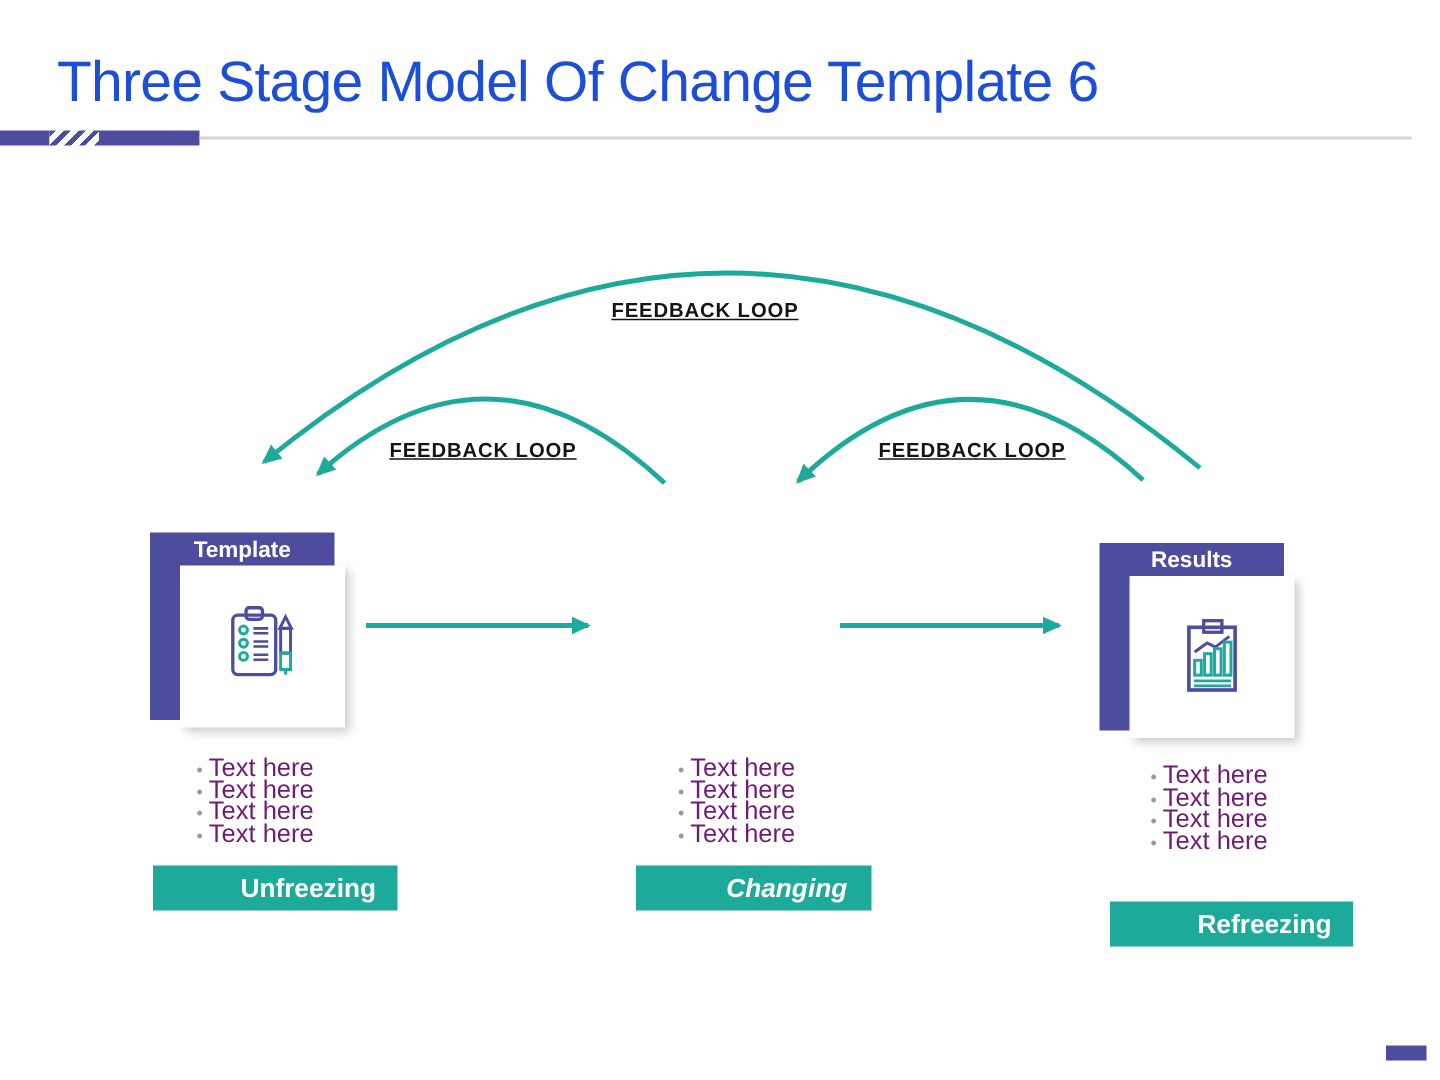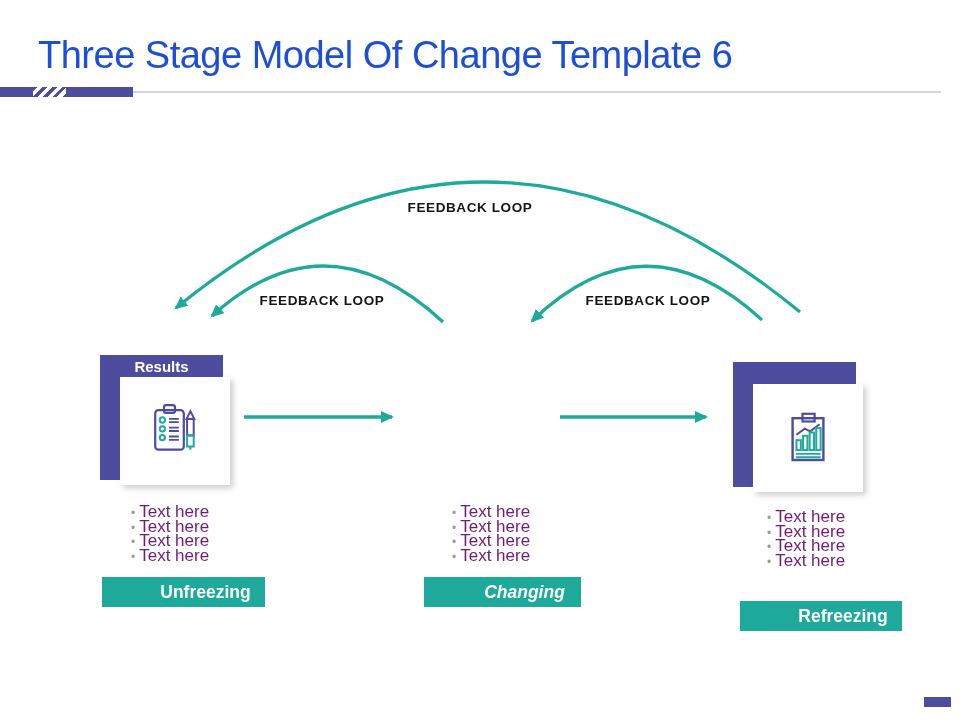--- a/index.html
+++ b/index.html
@@ -22,21 +22,21 @@
     background:repeating-linear-gradient(135deg,#4d4c9e 0 3px,#ffffff 3px 7px);
   }
   .title-bar .seg-solid-2 { width:67px; height:10px; background:#4d4c9e; }
   .title-hairline { position:absolute; left:133px; top:91px; width:808px; height:2px; background:#d6d6d6; }
 
   
   .arrow-layer { position:absolute; left:0; top:0; width:960px; height:720px; pointer-events:none; }
 
   .loop-label {
     position:absolute; transform:translate(-50%,-50%);
-    font-size:13.5px; font-weight:bold; color:#141414; letter-spacing:0.6px; white-space:nowrap;
+    font-size:13.5px; font-weight:bold; color:#141414; letter-spacing:0.6px; white-space:nowrap;text-decoration:underline;
   }
   .loop-label.outer { left:470px; top:207px; }
   .loop-label.left  { left:322px; top:300px; }
   .loop-label.right { left:648px; top:300px; }
 
   
   .stage-box { position:absolute; width:123px; height:125px; background:#4d4c9e; }
   .stage-header {
     position:absolute; left:0; top:0; width:123px; height:23px; line-height:23px;
     text-align:center; color:#ffffff; font-size:15px; font-weight:bold;
@@ -87,21 +87,21 @@
     <path d="M762,320 Q645,212 532,321" fill="none" stroke="#1daa9b" stroke-width="3.2" marker-end="url(#ah)"></path>
     <path d="M244,417 L392,417" fill="none" stroke="#1daa9b" stroke-width="3.4" marker-end="url(#ah)"></path>
     <path d="M560,417 L706,417" fill="none" stroke="#1daa9b" stroke-width="3.4" marker-end="url(#ah)"></path>
   </svg>
 
   <div class="loop-label outer">FEEDBACK LOOP</div>
   <div class="loop-label left">FEEDBACK LOOP</div>
   <div class="loop-label right">FEEDBACK LOOP</div>
 
   <div class="stage-box" style="left:100px; top:355px;">
-    <div class="stage-header">Results</div>
+    <div class="stage-header">Template</div>
     <div class="stage-card">
       <svg width="66" height="66" viewBox="0 0 60 60" fill="none">
         <rect x="12" y="11" width="26" height="36" rx="3" stroke="#4d4c9e" stroke-width="2"></rect>
         <rect x="20" y="6.5" width="10" height="7" rx="2" stroke="#4d4c9e" stroke-width="2"></rect>
         <circle cx="18.5" cy="20" r="2.4" stroke="#1daa9b" stroke-width="1.8"></circle>
         <circle cx="18.5" cy="28" r="2.4" stroke="#1daa9b" stroke-width="1.8"></circle>
         <circle cx="18.5" cy="36" r="2.4" stroke="#1daa9b" stroke-width="1.8"></circle>
         <path d="M24.5 19 H33.5 M24.5 22 H33.5" stroke="#4d4c9e" stroke-width="1.6"></path>
         <path d="M24.5 27 H33.5 M24.5 30 H33.5" stroke="#4d4c9e" stroke-width="1.6"></path>
         <path d="M24.5 35 H33.5 M24.5 38 H33.5" stroke="#4d4c9e" stroke-width="1.6"></path>
@@ -146,20 +146,21 @@
         <span class="bullet-text">Text here</span>
       </div>
     <div class="bullet-row">
         <span class="bullet-dot">•</span>
         <span class="bullet-text">Text here</span>
       </div>
   </div>
   <div class="stage-button" style="left:424px; top:577px; width:113px;font-style:italic;">Changing</div>
 
   <div class="stage-box" style="left:733px; top:362px;">
+    <div class="stage-header">Results</div>
     <div class="stage-card">
       <svg width="66" height="66" viewBox="0 0 60 60" fill="none">
         <rect x="16" y="12" width="28" height="38" stroke="#4d4c9e" stroke-width="2.2"></rect>
         <rect x="25" y="8" width="11" height="7" stroke="#4d4c9e" stroke-width="2"></rect>
         <path d="M19.5 27 L27 21.5 L32 24 L40.5 17.5" stroke="#4d4c9e" stroke-width="1.8"></path>
         <rect x="19.5" y="32" width="4" height="9" stroke="#1daa9b" stroke-width="1.8"></rect>
         <rect x="25.5" y="28" width="4" height="13" stroke="#1daa9b" stroke-width="1.8"></rect>
         <rect x="31.5" y="25" width="4" height="16" stroke="#1daa9b" stroke-width="1.8"></rect>
         <rect x="37.5" y="21" width="4" height="20" stroke="#1daa9b" stroke-width="1.8"></rect>
         <path d="M19 44.5 H41.5 M19 47.5 H41.5" stroke="#1daa9b" stroke-width="1.6"></path>

